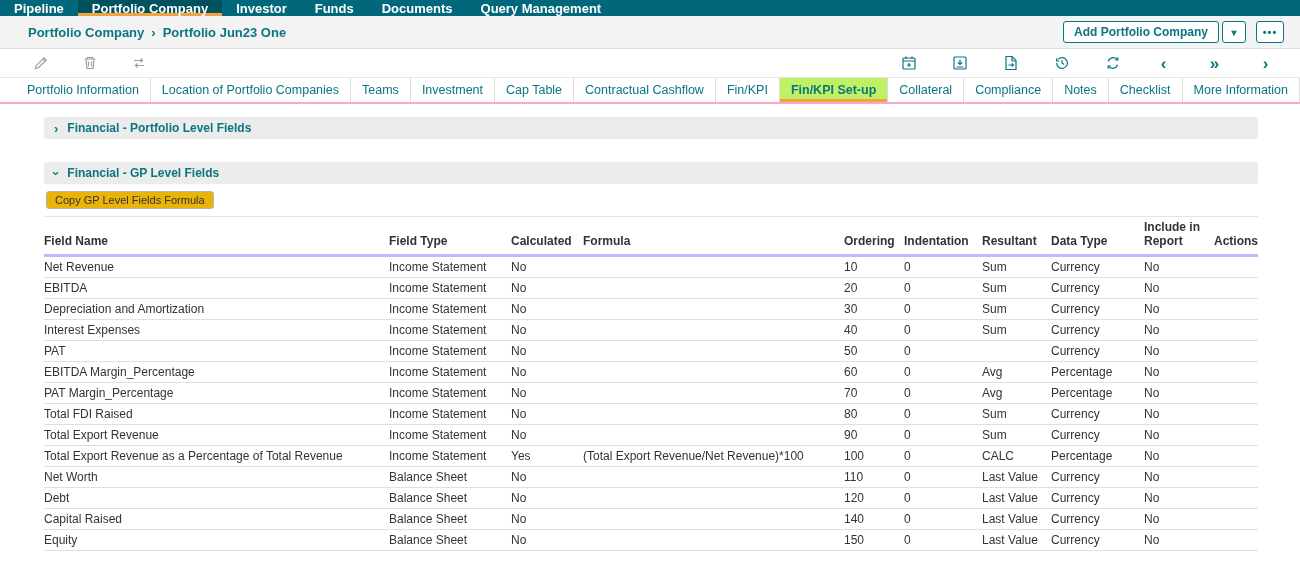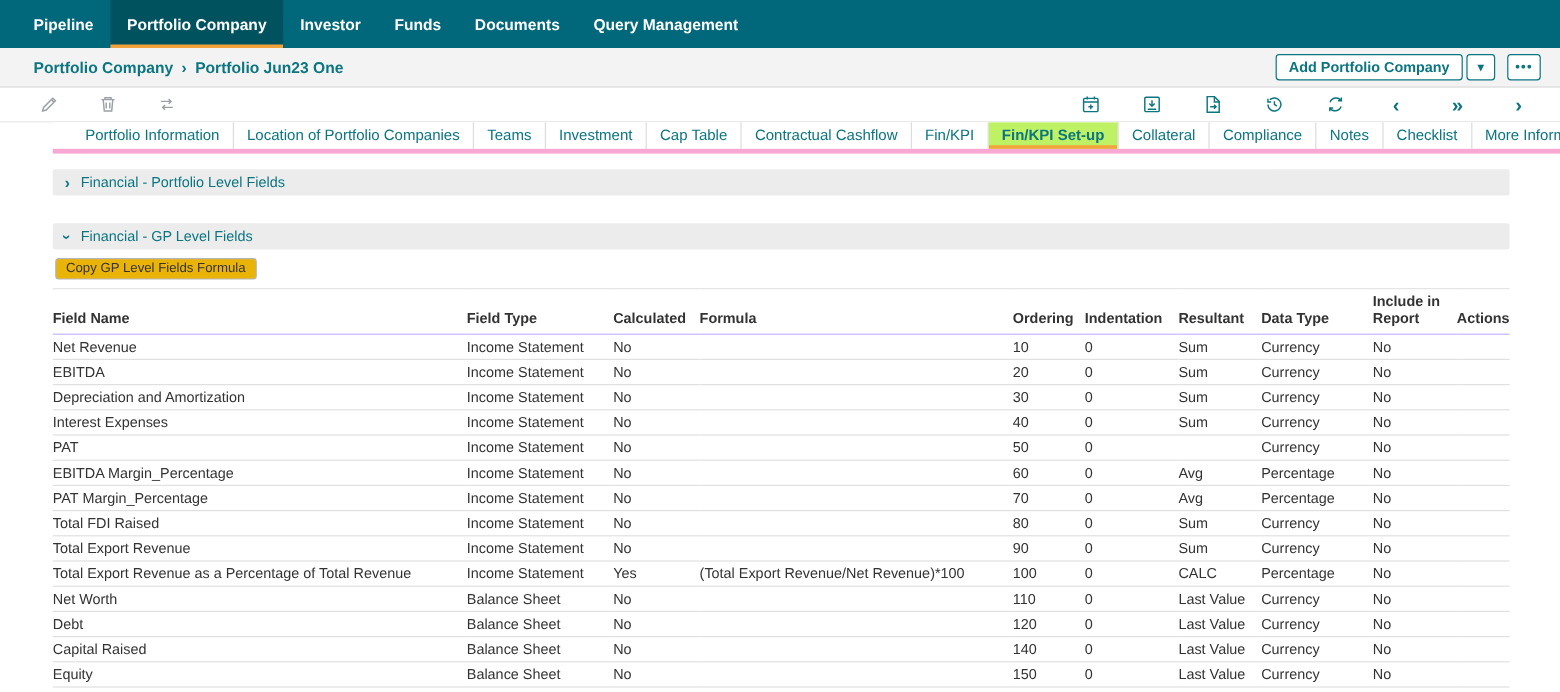--- a/index.html
+++ b/index.html
@@ -3,21 +3,21 @@
 <meta charset="utf-8">
 <style>
   :root{
     --nav-bg:#00687a; --nav-active-bg:#00525f; --accent:#f2a33c;
     --teal:#0b7580; --section-bg:#ececec; --border:#e0e0e0;
   }
   *{box-sizing:border-box;}
   body{margin:0;width:1300px;height:577px;overflow:hidden;background:#fff;
        font-family:"Liberation Sans",sans-serif;color:#333;}
   
-  .topnav{display:flex;align-items:stretch;background:var(--nav-bg);height:40px;padding-left:14px;}
+  .topnav{display:flex;align-items:stretch;background:var(--nav-bg);height:16px;}
   .nav-item{display:flex;align-items:center;color:#fff;font-size:13px;font-weight:bold;
             padding:0 14px;cursor:pointer;white-space:nowrap;}
   .nav-item.active{background:var(--nav-active-bg);box-shadow:inset 0 -3px 0 var(--accent);}
   
   .bcbar{height:33px;background:#f3f3f3;border-bottom:1px solid #ddd;display:flex;
          align-items:center;justify-content:space-between;padding:0 16px 0 28px;}
   .bc{display:flex;align-items:center;}
   .bc-item{color:var(--teal);font-size:13px;font-weight:bold;cursor:pointer;}
   .bc-sep{color:var(--teal);font-weight:bold;margin:0 7px;font-size:13px;}
   .bc-actions{display:flex;align-items:center;}
@@ -28,39 +28,39 @@
   .btn-more{margin-left:10px;letter-spacing:1px;font-size:11px;width:28px;padding:0;}
   
   .toolbar{height:29px;display:flex;align-items:center;padding:0 26px 0 32px;border-bottom:1px solid #e6e6e6;}
   .ticon{width:17px;height:17px;display:inline-flex;align-items:center;justify-content:center;cursor:pointer;}
   .ticon svg{width:16px;height:16px;stroke-width:1.2;fill:none;}
   .ticon.left{color:#9aa0a6;margin-right:32px;}
   .ticon.right{color:var(--teal);margin-left:34px;}
   .ticon.chev{font-size:17px;font-weight:bold;color:var(--teal);line-height:1;}
   .tb-spacer{flex:1;}
   
-  .tabs{height:26px;display:flex;align-items:stretch;padding-left:16px;border-bottom:4px solid #f9a8d4;background:#fff;margin-left:44px;}
+  .tabs{height:26px;display:flex;align-items:stretch;padding-left:16px;border-bottom:2px solid #f9a8d4;background:#fff;}
   .tab{display:flex;align-items:center;color:var(--teal);font-size:12.5px;padding:0 11px;
        border-right:1px solid #ddd;cursor:pointer;white-space:nowrap;}
   .tab.active{font-weight:bold;background:#bef264;box-shadow:inset 0 -3px 0 var(--accent);}
   
   .content{padding:13px 42px 0 44px;}
   .section-header{background:var(--section-bg);border-radius:2px;height:22px;display:flex;
                   align-items:center;padding:0 10px;cursor:pointer;}
   .section-header + .section-header-gap{height:23px;}
   .chev-glyph{color:var(--teal);font-weight:bold;font-size:13px;margin-right:9px;line-height:1;display:inline-block;}
   .chev-glyph.down{transform:rotate(90deg);}
-  .section-title{color:var(--teal);font-weight:normal;font-size:12px;}
+  .section-title{color:var(--teal);font-weight:bold;font-size:12px;}
   .copy-row{padding:6px 0 7px 2px;}
   .btn-small{border:1px solid #b5b5b5;background:#eab308;color:#333;font-size:11px;border-radius:3px;
              padding:2px 8px;cursor:pointer;font-family:"Liberation Sans",sans-serif;}
   
   table{width:100%;border-collapse:collapse;table-layout:fixed;font-size:12px;}
   th{text-align:left;font-weight:bold;padding:4px 8px 5px 0;border-top:1px solid #e4e4e4;
-     border-bottom:1px solid #c4b5fd;vertical-align:bottom;line-height:1.15;}
+     border-bottom:3px solid #c4b5fd;vertical-align:bottom;line-height:1.15;}
   td{padding:3px 8px 3px 0;border-bottom:1px solid var(--border);white-space:nowrap;
      overflow:hidden;text-overflow:ellipsis;height:15px;}
 </style>
 </head>
 <body>
 
 <div>
 
   <nav class="topnav">
       <div class="nav-item">Pipeline</div>

